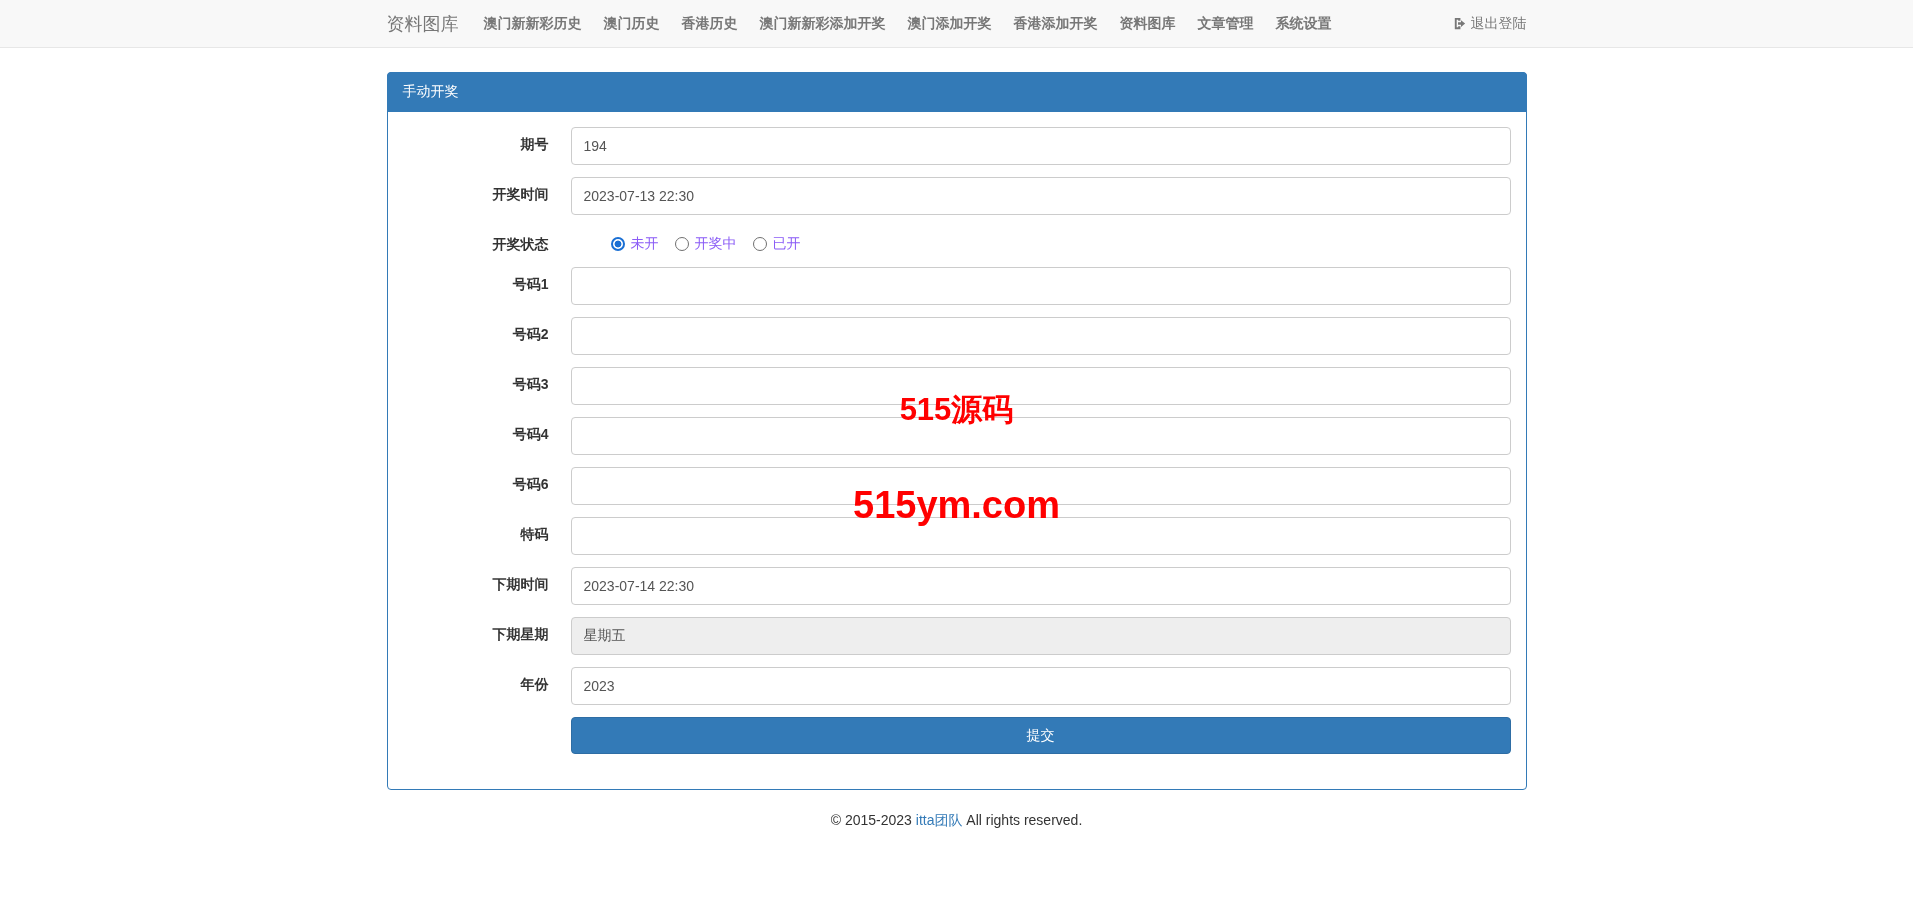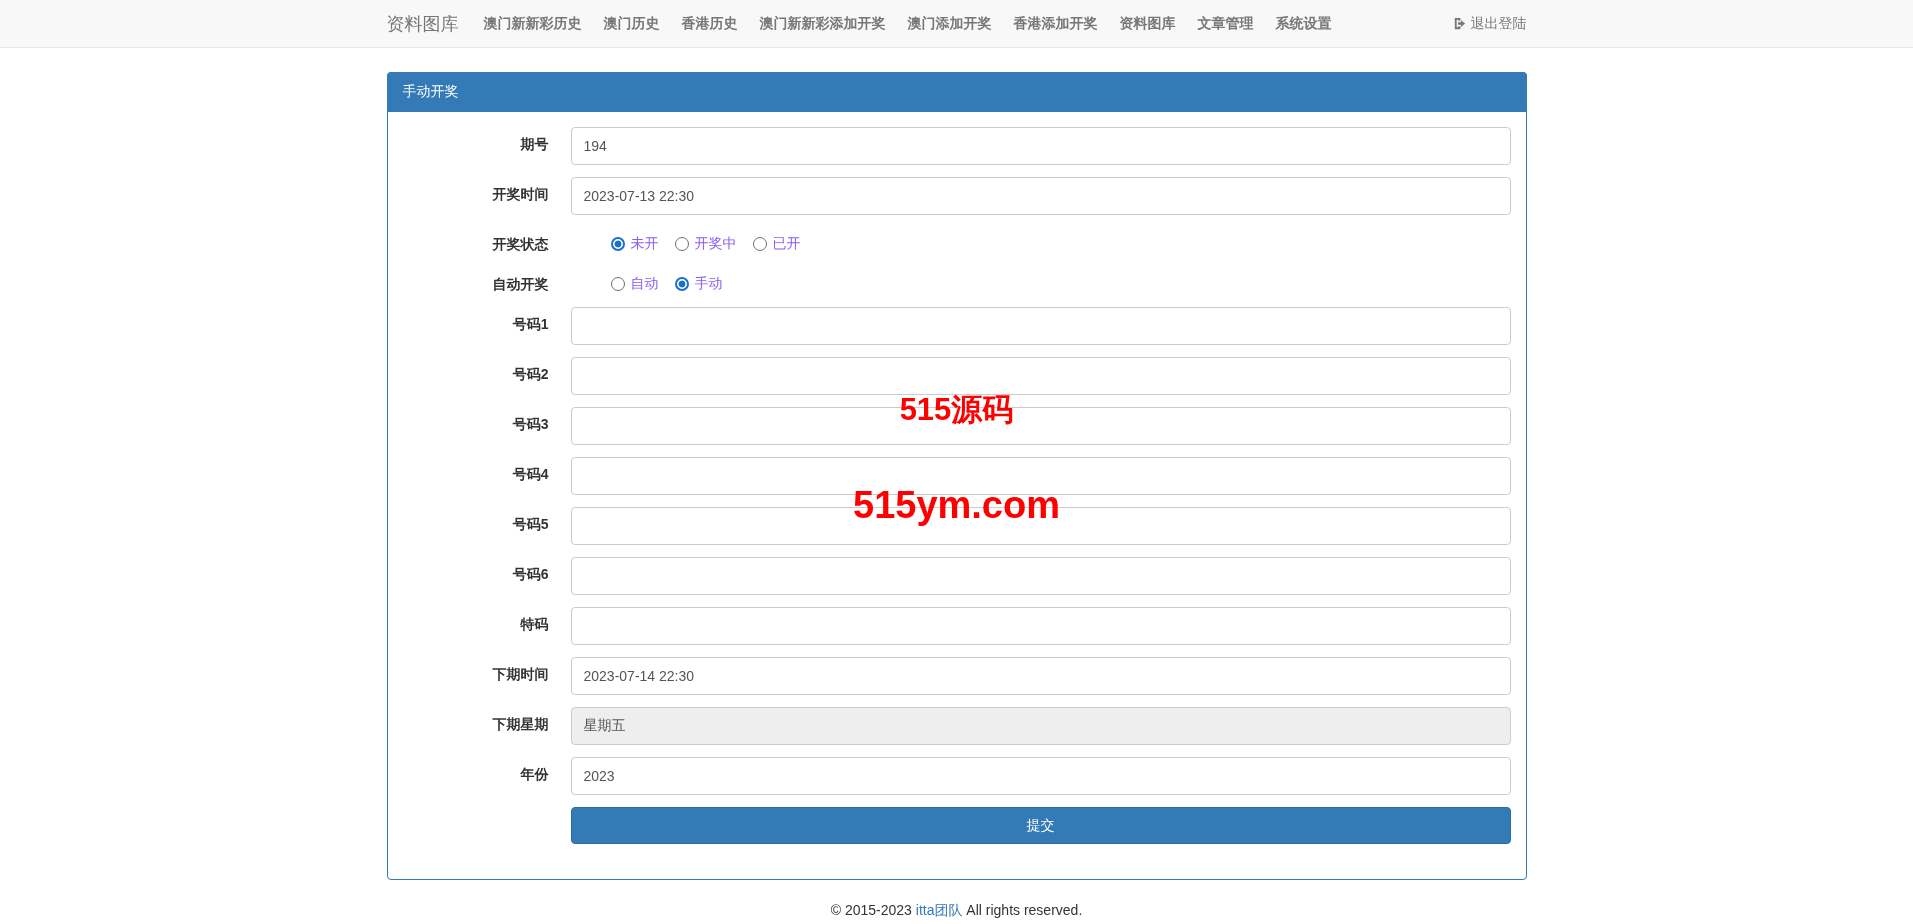--- a/index.html
+++ b/index.html
@@ -116,51 +116,34 @@
               <label class="radio-opt">
                 <span class="rdot"></span>
                 <span>开奖中</span>
               </label>
               <label class="radio-opt">
                 <span class="rdot"></span>
                 <span>已开</span>
               </label>
             </div>
           </div>
-          <div class="form-row radio-row">
-            <label class="ctrl-label">自动开奖</label>
-            <div class="field-col">
-              <label class="radio-opt">
-                <span class="rdot"></span>
-                <span>自动</span>
-              </label>
-              <label class="radio-opt">
-                <span class="rdot checked"></span>
-                <span>手动</span>
-              </label>
-            </div>
-          </div>
           <div class="form-row">
             <label class="ctrl-label">号码1</label>
             <div class="field-col"><input type="text" class="form-control" style=""></div>
           </div>
           <div class="form-row">
             <label class="ctrl-label">号码2</label>
             <div class="field-col"><input type="text" class="form-control" style=""></div>
           </div>
           <div class="form-row">
             <label class="ctrl-label">号码3</label>
             <div class="field-col"><input type="text" class="form-control" style=""></div>
           </div>
           <div class="form-row">
             <label class="ctrl-label">号码4</label>
-            <div class="field-col"><input type="text" class="form-control" style=""></div>
-          </div>
-          <div class="form-row">
-            <label class="ctrl-label">号码5</label>
             <div class="field-col"><input type="text" class="form-control" style=""></div>
           </div>
           <div class="form-row">
             <label class="ctrl-label">号码6</label>
             <div class="field-col"><input type="text" class="form-control" style=""></div>
           </div>
           <div class="form-row">
             <label class="ctrl-label">特码</label>
             <div class="field-col"><input type="text" class="form-control" style=""></div>
           </div>

